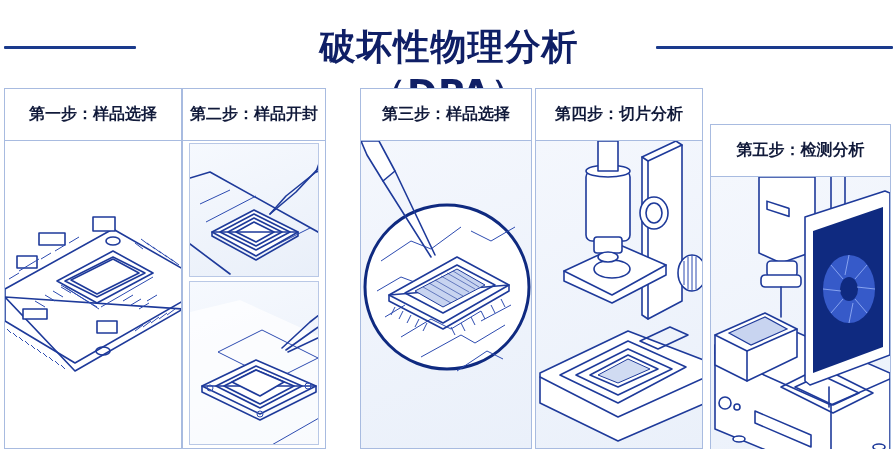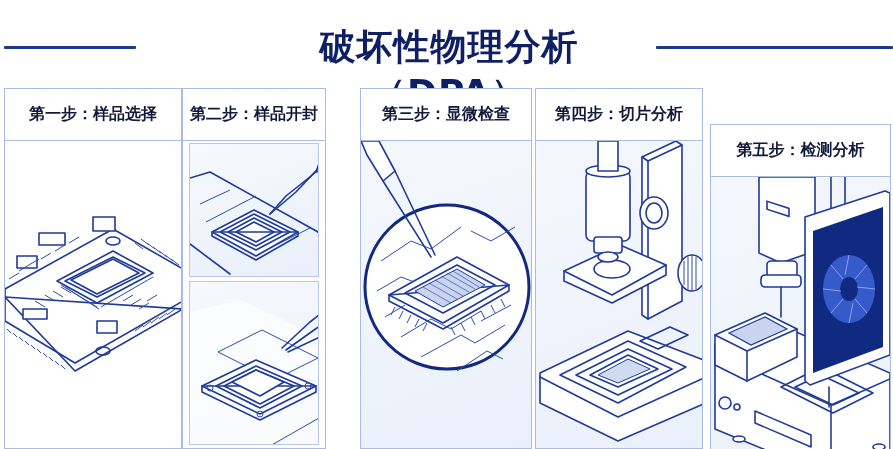--- a/index.html
+++ b/index.html
@@ -136,21 +136,21 @@
 
           <polyline class="ink" points="164,6 120,40 92,66"></polyline>
           <polyline class="ink" points="164,20 124,48 96,68"></polyline>
           <polyline class="ink" points="164,32 132,54 98,70"></polyline>
         </svg>
       </div>
     </div>
   </div>
 
   <div class="panel" style="left:360px; width:172px;">
-    <div class="panel-header">第三步：显微检查</div>
+    <div class="panel-header">第三步：样品选择</div>
     <div class="panel-body">
       <svg width="170" height="307" viewBox="0 0 170 307">
         <circle cx="86" cy="146" r="82" fill="#ffffff" stroke="#0f2a80" stroke-width="3"></circle>
         <g class="ink-thin">
           <path d="M20,120 l30,-20 l20,8 l30,-22 M16,150 l24,-14 l16,6 l20,-14 M40,196 l30,-18 l20,10 l30,-18 M60,216 l40,-22 l14,8 l30,-18 M110,90 l20,10 l24,-14 M120,180 l30,-16 M24,176 l20,-12 M96,230 l30,-20 l16,8"></path>
         </g>
         <polygon class="ink fill-white" points="28,154 96,116 148,144 82,182"></polygon>
         <polygon class="ink" points="28,154 28,160 82,188 148,150 148,144"></polygon>
         <polygon class="ink" points="44,152 96,124 134,144 82,172"></polygon>
         <polygon points="54,150 96,128 124,144 82,166" fill="#c8d4f0" stroke="#1e3a9a" stroke-width="1"></polygon>

